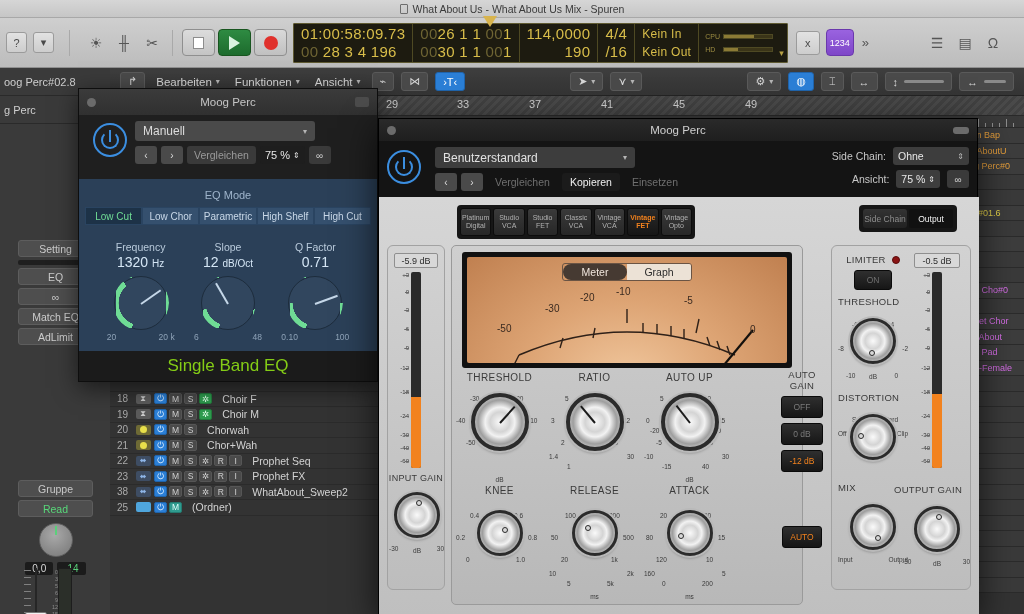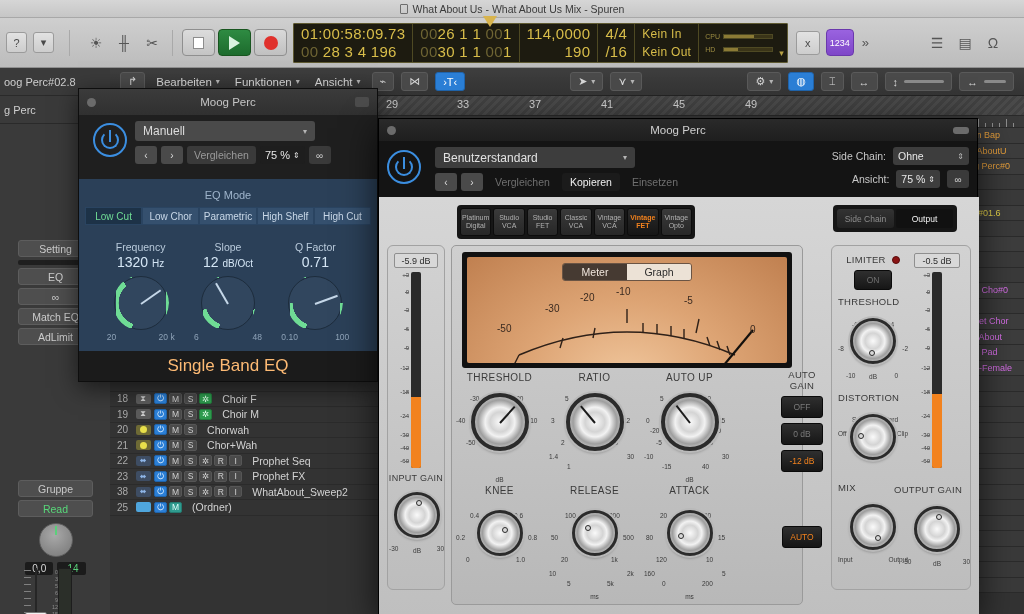--- a/index.html
+++ b/index.html
@@ -188,21 +188,21 @@
   .eqm.sel{background:#1d3247;color:#6fdc95;}
   .eqknobs{display:flex;justify-content:space-around;margin-top:16px;padding:0 18px;}
   .eqk{text-align:center;width:80px;}
   .eqk .lab{color:#b9cadb;font-size:10.5px;}
   .eqk .val{color:#d5e6f5;font-size:14px;margin-top:1px;}
   .eqk .val small{font-size:10px;}
   .eqdial{width:54px;height:54px;border-radius:50%;background:#31465e;border:1px solid #1d2c3c;margin:6px auto 2px;position:relative;}
   .eqdial .arc{position:absolute;inset:-2px;border-radius:50%;border:3px solid transparent;}
   .eqdial .ptr{position:absolute;left:50%;top:50%;width:24px;height:2px;background:#c5d7e8;transform-origin:0 50%;}
   .eqk .rng{display:flex;justify-content:space-between;color:#8fa3b8;font-size:8.5px;padding:0 6px;}
-  .eq-foot{height:30px;background:#1b1b1b;display:flex;align-items:center;justify-content:center;color:#fdba74;font-size:17px;}
+  .eq-foot{height:30px;background:#1b1b1b;display:flex;align-items:center;justify-content:center;color:#84cc16;font-size:17px;}
 
   
   .cmp{position:absolute;left:378px;top:118px;width:600px;height:496px;background:#121212;border:1px solid #000;box-shadow:0 10px 34px rgba(0,0,0,.7);}
   .cmp-title{height:22px;background:linear-gradient(#2a2a2a,#1e1e1e);display:flex;align-items:center;justify-content:center;color:#cfcfcf;font-size:11.5px;position:relative;}
   .cmp-title .closedot{position:absolute;left:8px;top:7px;width:9px;height:9px;border-radius:50%;background:#6b6b6b;}
   .cmp-title .rbox{position:absolute;right:8px;top:8px;width:16px;height:7px;border-radius:3px;background:#6b6b6b;}
   .cmp-hdr{height:56px;background:#141414;position:relative;}
   .cmp-hdr .pwr{left:8px;top:9px;}
   .cmp-preset{position:absolute;left:56px;top:6px;width:200px;height:21px;background:#3d3d3d;border-radius:3px;color:#e2e2e2;font-size:12px;display:flex;align-items:center;padding:0 8px;}
   .cmp-row2{position:absolute;left:56px;top:32px;display:flex;align-items:center;gap:4px;}
@@ -212,30 +212,30 @@
   .sc-right{position:absolute;right:8px;top:6px;text-align:right;color:#c8c8c8;font-size:10.5px;}
   .sc-row{display:flex;align-items:center;justify-content:flex-end;gap:7px;margin-bottom:5px;}
   .popup{height:18px;min-width:76px;background:#3d3d3d;border-radius:3px;color:#e8e8e8;font-size:10.5px;display:flex;align-items:center;justify-content:space-between;padding:0 5px;}
   .popup small{font-size:8px;color:#bbb;}
   .pct{height:18px;background:#3d3d3d;border-radius:3px;color:#e8e8e8;font-size:10.5px;display:flex;align-items:center;gap:3px;padding:0 5px;}
 
   .cmp-panel{position:absolute;left:0;top:78px;width:600px;height:418px;background:linear-gradient(#d6d6d6,#bfbfbf);}
   .models{position:absolute;left:78px;top:8px;width:238px;height:34px;background:#161616;border-radius:4px;display:flex;padding:3px;gap:2px;}
   .model{flex:1;border-radius:3px;background:linear-gradient(#3a3a3a,#272727);border:1px solid #0c0c0c;display:flex;flex-direction:column;align-items:center;justify-content:center;color:#b2b2b2;font-size:7px;line-height:8px;text-align:center;}
   .model.sel{background:linear-gradient(#2a2a2a,#161616);color:#f2821e;font-weight:bold;}
-  .scout{position:absolute;right:22px;top:8px;width:124px;height:27px;background:#161616;border-radius:4px;display:flex;padding:4px;gap:2px;}
+  .scout{position:absolute;right:22px;top:8px;width:98px;height:27px;background:#161616;border-radius:4px;display:flex;padding:4px;gap:2px;}
   .scb{flex:1;border-radius:3px;display:flex;align-items:center;justify-content:center;font-size:8.5px;color:#8d8d8d;background:linear-gradient(#333,#222);}
   .scb.sel{background:#111;color:#f2f2f2;}
 
   .center{position:absolute;left:72px;top:48px;width:352px;height:360px;background:linear-gradient(#cfcfcf,#b8b8b8);border:1px solid #9a9a9a;border-radius:5px;}
   .vu{position:absolute;left:10px;top:6px;width:330px;height:116px;background:#111;border-radius:3px;padding:5px;}
   .vu-inner{width:100%;height:100%;border-radius:2px;background:radial-gradient(ellipse at 50% 115%,#f0c69c 0%,#dda474 45%,#c08050 100%);position:relative;overflow:hidden;}
   .mg-tog{position:absolute;left:50%;top:6px;transform:translateX(-50%);width:130px;height:18px;border:1px solid #6a5444;border-radius:3px;display:flex;overflow:hidden;}
   .mg-tog div{flex:1;display:flex;align-items:center;justify-content:center;font-size:10.5px;}
-  .mg-tog .a{background:#463a32;color:#f0e6dd;}
+  .mg-tog .a{background:#463a32;color:#f0e6dd;border-radius:8px;}
   .mg-tog .b{background:#ece2d6;color:#2b2b2b;}
   .vu-scale{position:absolute;left:0;top:0;width:100%;height:100%;}
   .vu-lbl{position:absolute;font-size:10px;color:#3a2a20;}
 
   .knobs{position:absolute;left:0;top:126px;width:352px;height:234px;}
   .krow{display:flex;}
   .kcell{width:95px;text-align:center;}
   .kcap{color:#3a3a3a;font-size:10px;letter-spacing:.4px;}
   .knob{width:58px;height:58px;border-radius:50%;margin:4px auto 0;position:relative;
         background:radial-gradient(circle at 50% 50%,#fafafa 0%,#d4d4d4 28%,#f2f2f2 42%,#9e9e9e 62%,#cfcfcf 80%,#8f8f8f 100%);

